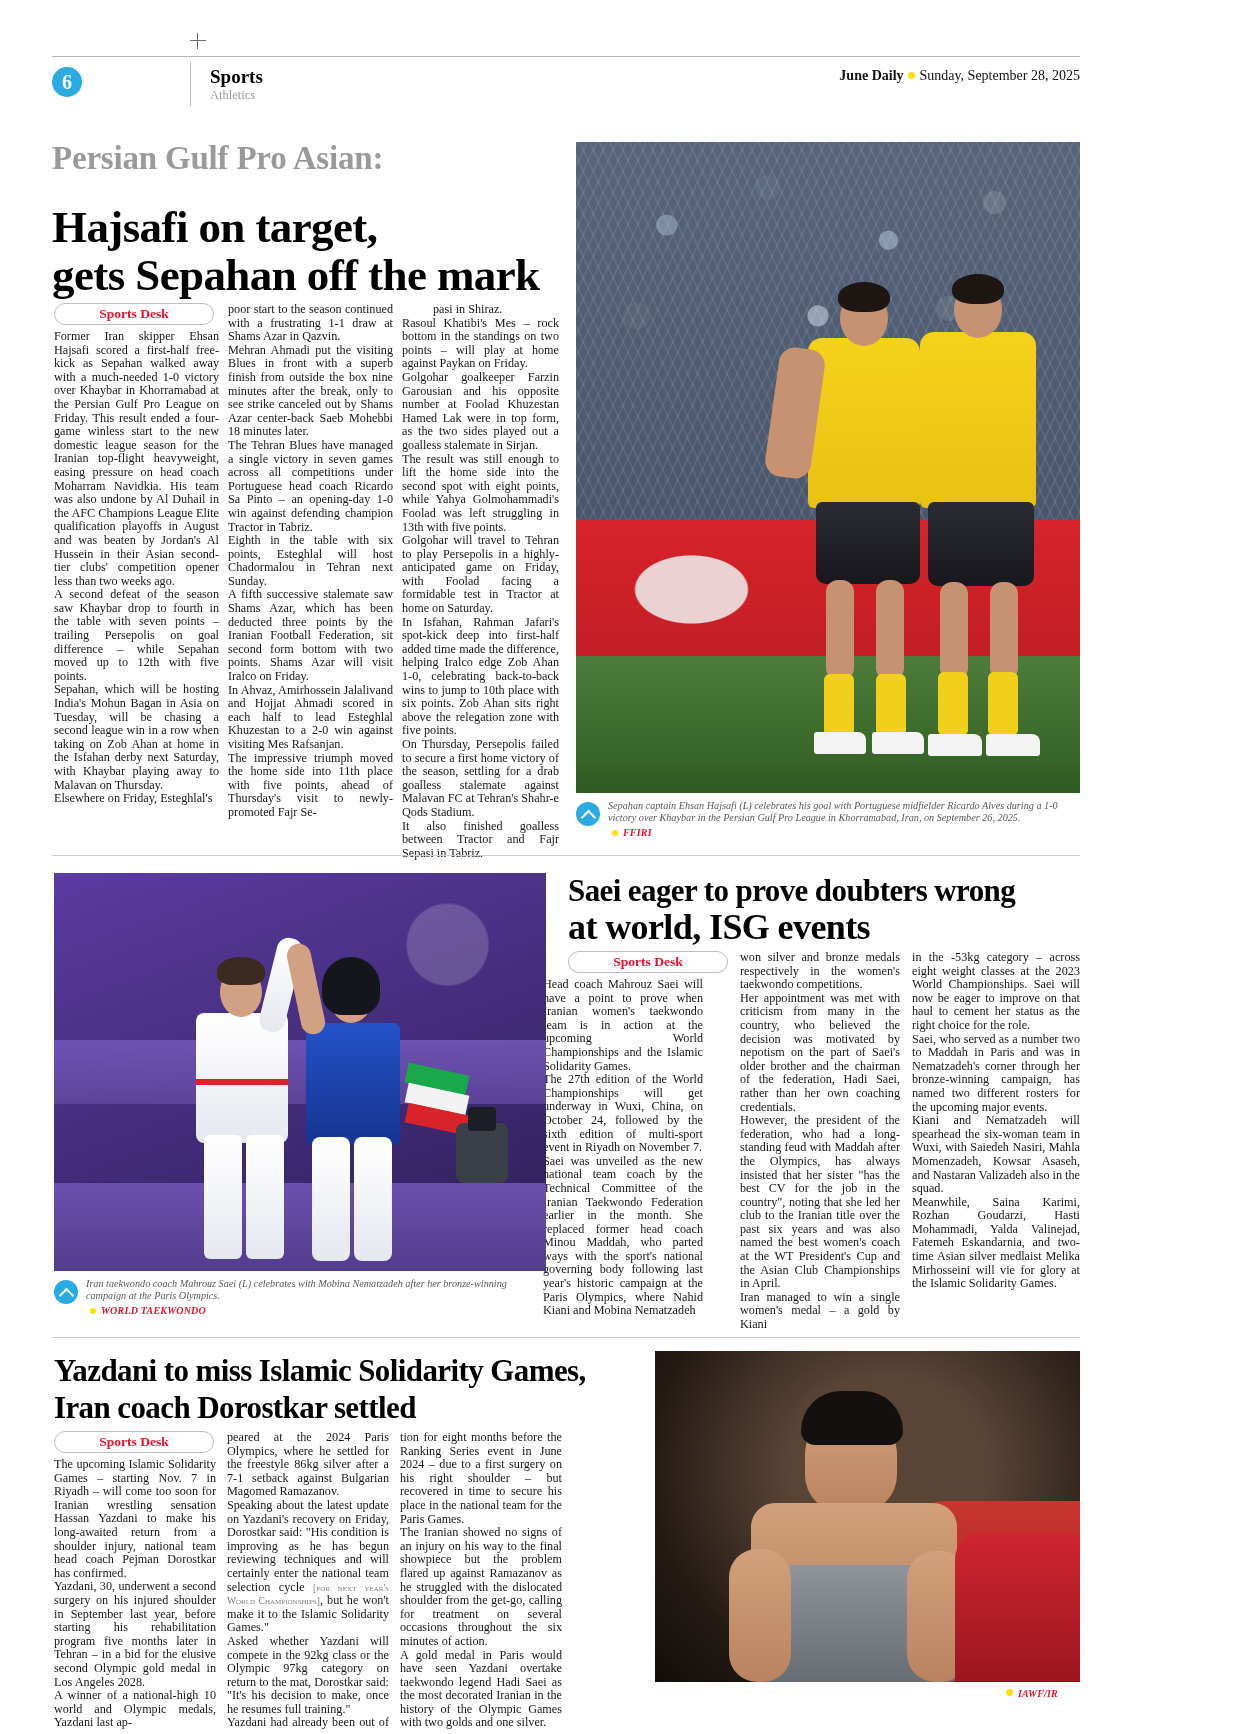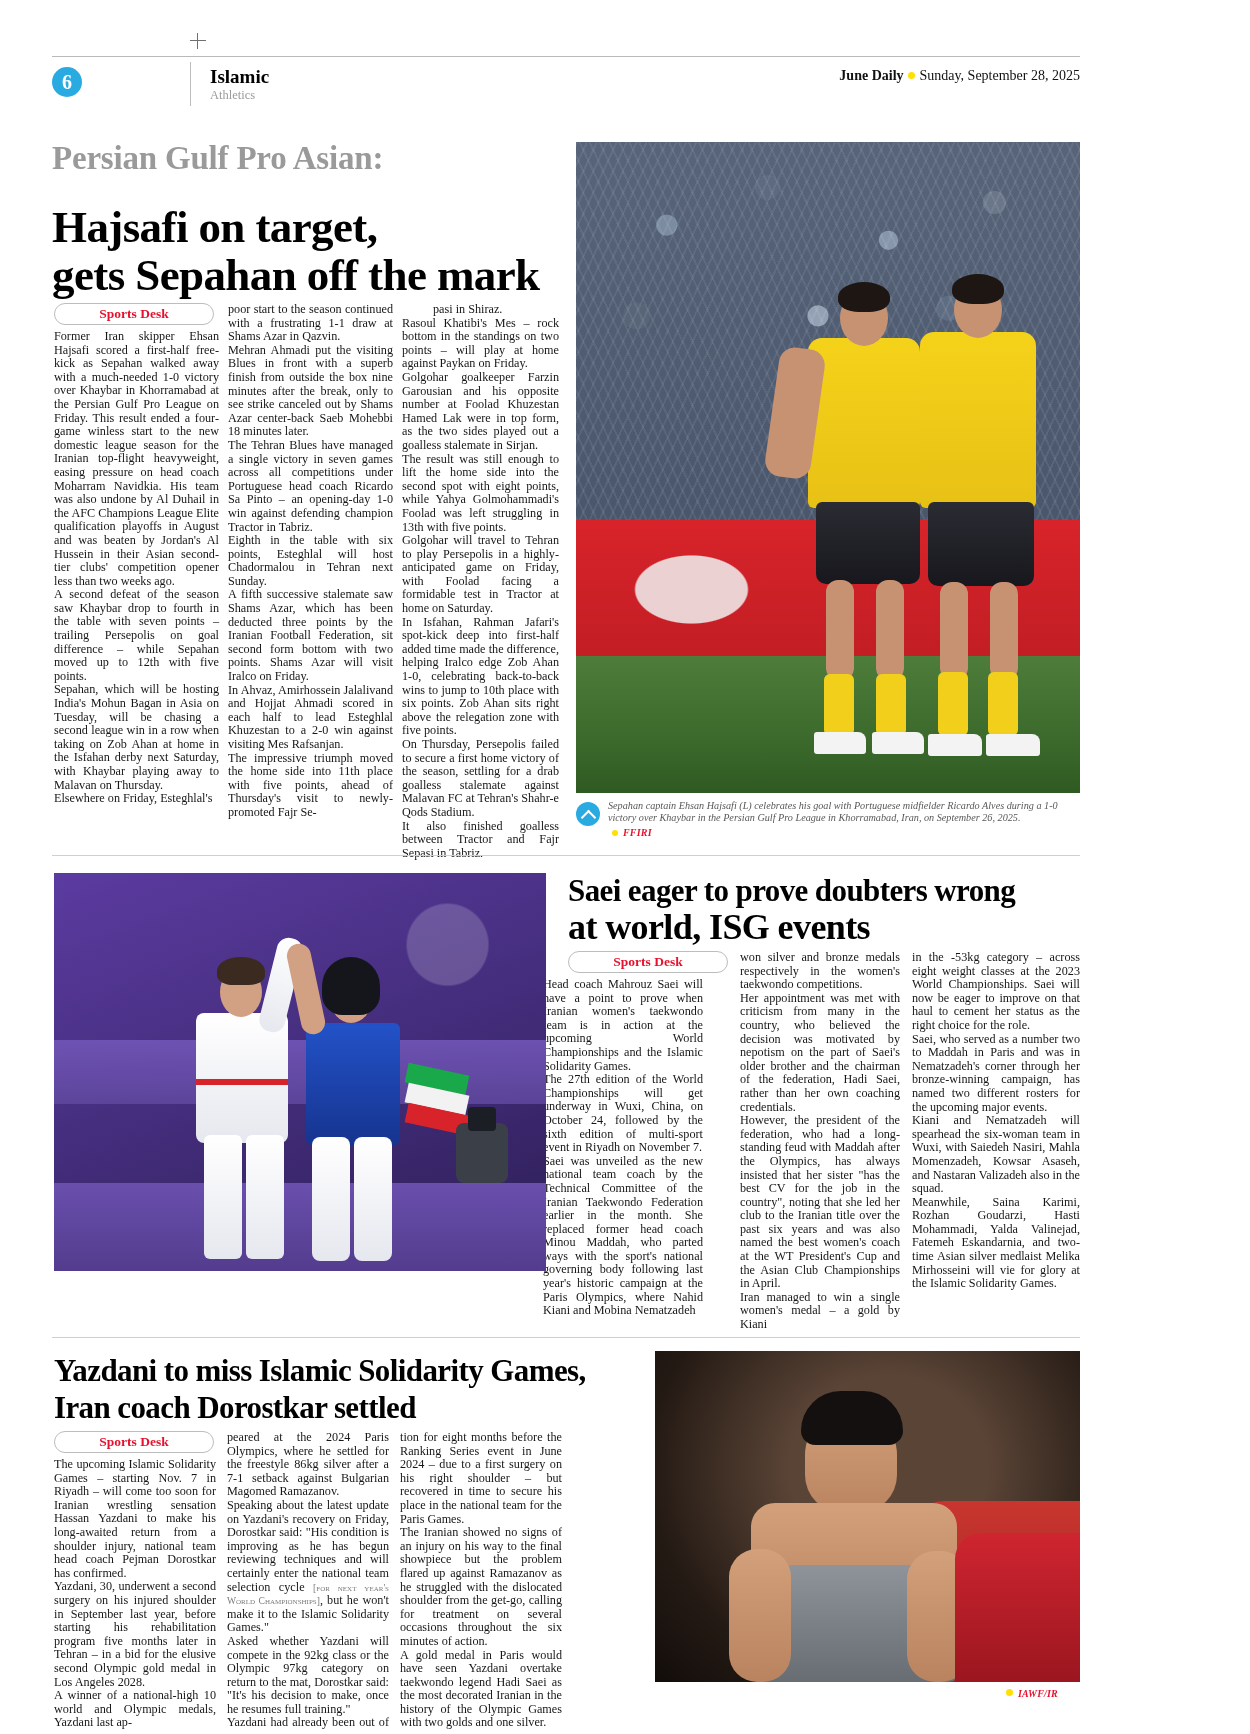--- a/index.html
+++ b/index.html
@@ -271,21 +271,21 @@
 </head>
 <body>
 
 <div class="page">
 
   <div class="crop-mark"></div>
 
   <div class="masthead">
     <div class="folio-badge">6</div>
     <div class="section-rule"></div>
-    <div class="section-title">Islamic</div>
+    <div class="section-title">Sports</div>
     <div class="section-sub">Athletics</div>
     <div class="mast-right">
       <span class="brand">June Daily</span><span class="dot-yellow"></span><span>Sunday, September 28, 2025</span>
     </div>
   </div>
 
   <div style="position:absolute; left:52px; top:140px; width:505px;">
     <div class="kicker">Persian Gulf Pro Asian:</div>
     <div class="headline" style="font-size:45px; line-height:48px; margin-top:26px;">Hajsafi on target,</div>
     <div class="headline" style="font-size:45px; line-height:48px;">gets Sepahan off the mark</div>
@@ -402,20 +402,25 @@
     <div class="athlete skin" style="left:240px; top:70px; width:24px; height:92px; transform:rotate(-12deg); border-radius:12px;"></div>
 
     <div class="athlete flag-green" style="left:352px; top:196px; width:62px; height:20px; transform:rotate(12deg);"></div>
     <div class="athlete flag-white" style="left:352px; top:216px; width:62px; height:20px; transform:rotate(12deg);"></div>
     <div class="athlete flag-red" style="left:352px; top:236px; width:62px; height:20px; transform:rotate(12deg);"></div>
 
     <div class="athlete" style="left:402px; top:250px; width:52px; height:60px; background:#3a3f48; border-radius:8px;"></div>
     <div class="athlete" style="left:414px; top:234px; width:28px; height:24px; background:#1b1e24; border-radius:4px;"></div>
   </div>
 
+  <div class="caption-wrap" style="left:54px; top:1278px; width:492px; height:44px;">
+    <div class="cap-circle"></div>
+    <div class="cap-text" style="width:452px;">Iran taekwondo coach Mahrouz Saei (L) celebrates with Mobina Nematzadeh after her bronze-winning campaign at the Paris Olympics.</div>
+    <div class="cap-credit" style="position:absolute; left:32px; top:27px;"><span class="dot-yellow"></span><span>WORLD TAEKWONDO</span></div>
+  </div>
 
   <div class="hrule" style="left:52px; top:1337px; width:1028px;"></div>
 
   <div style="position:absolute; left:54px; top:1352px; width:600px;">
     <div class="headline" style="font-size:31px; line-height:37px;">Yazdani to miss Islamic Solidarity Games,</div>
     <div class="headline" style="font-size:31px; line-height:37px;">Iran coach Dorostkar settled</div>
   </div>
 
   <div class="deskbar" style="position:absolute; left:54px; top:1431px; width:158px;">Sports Desk</div>
 

